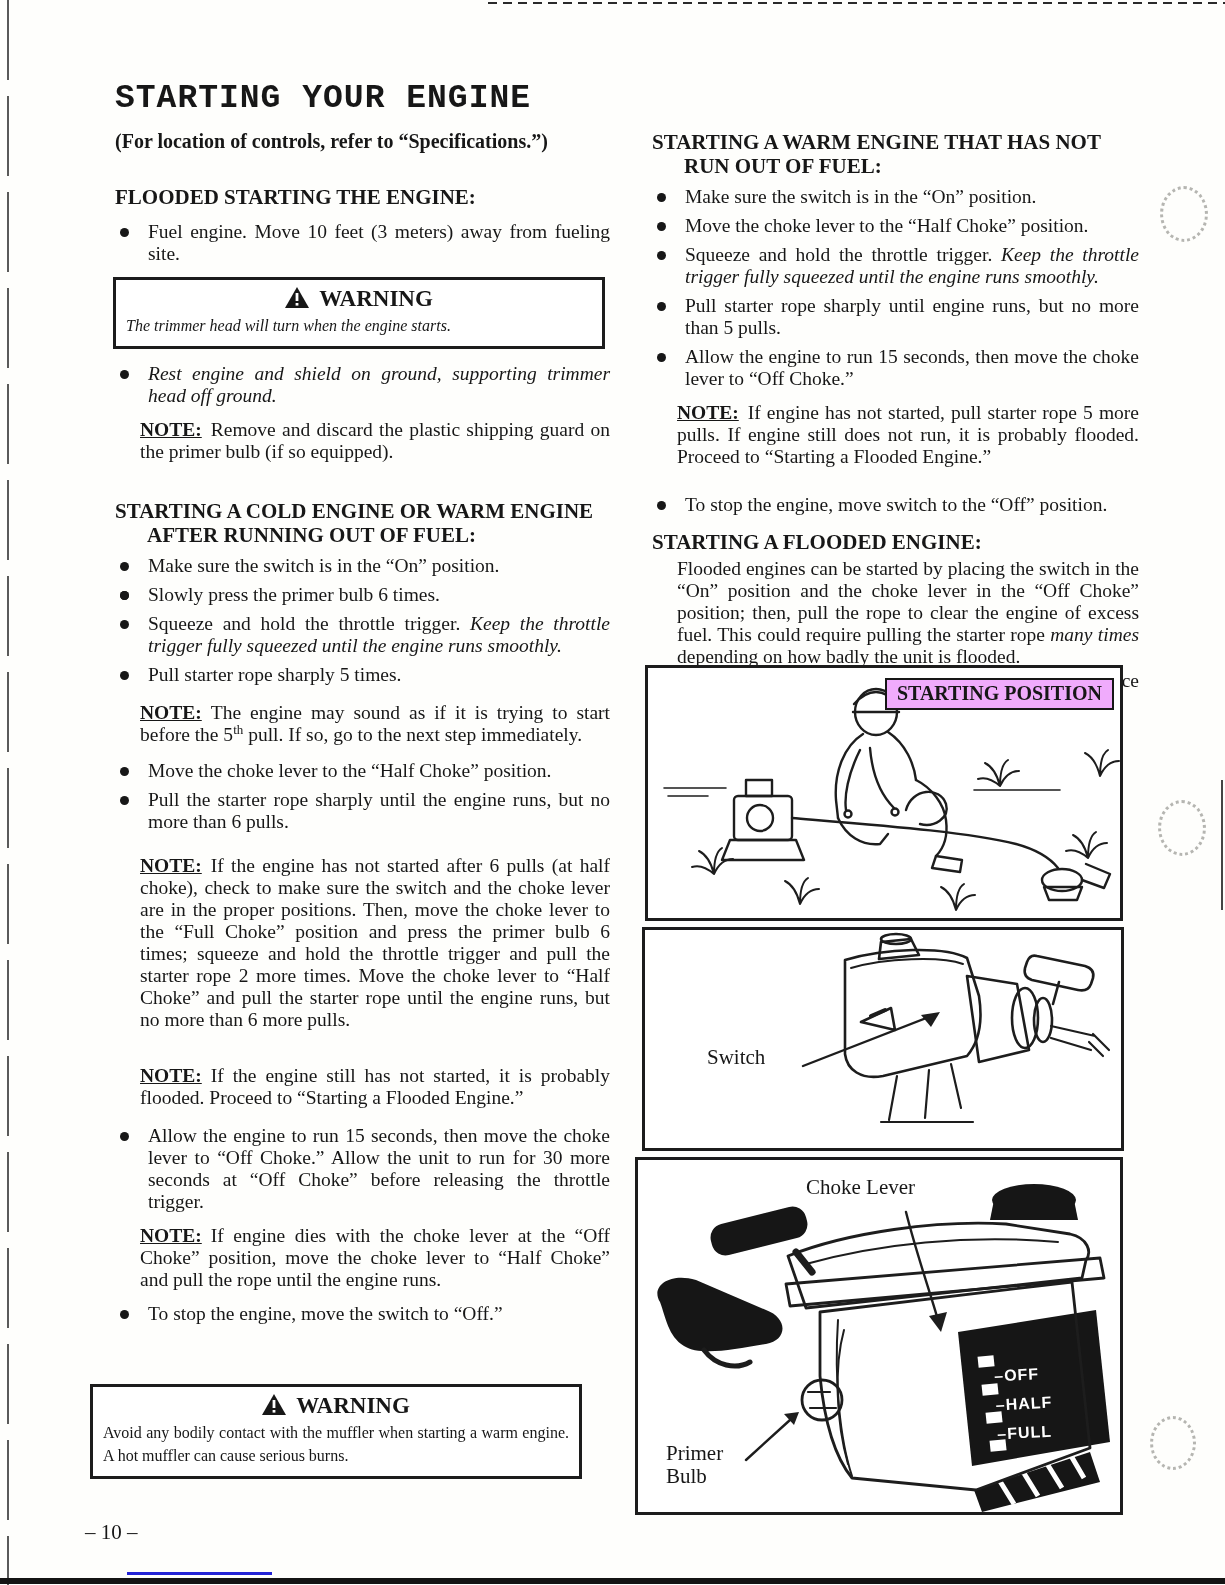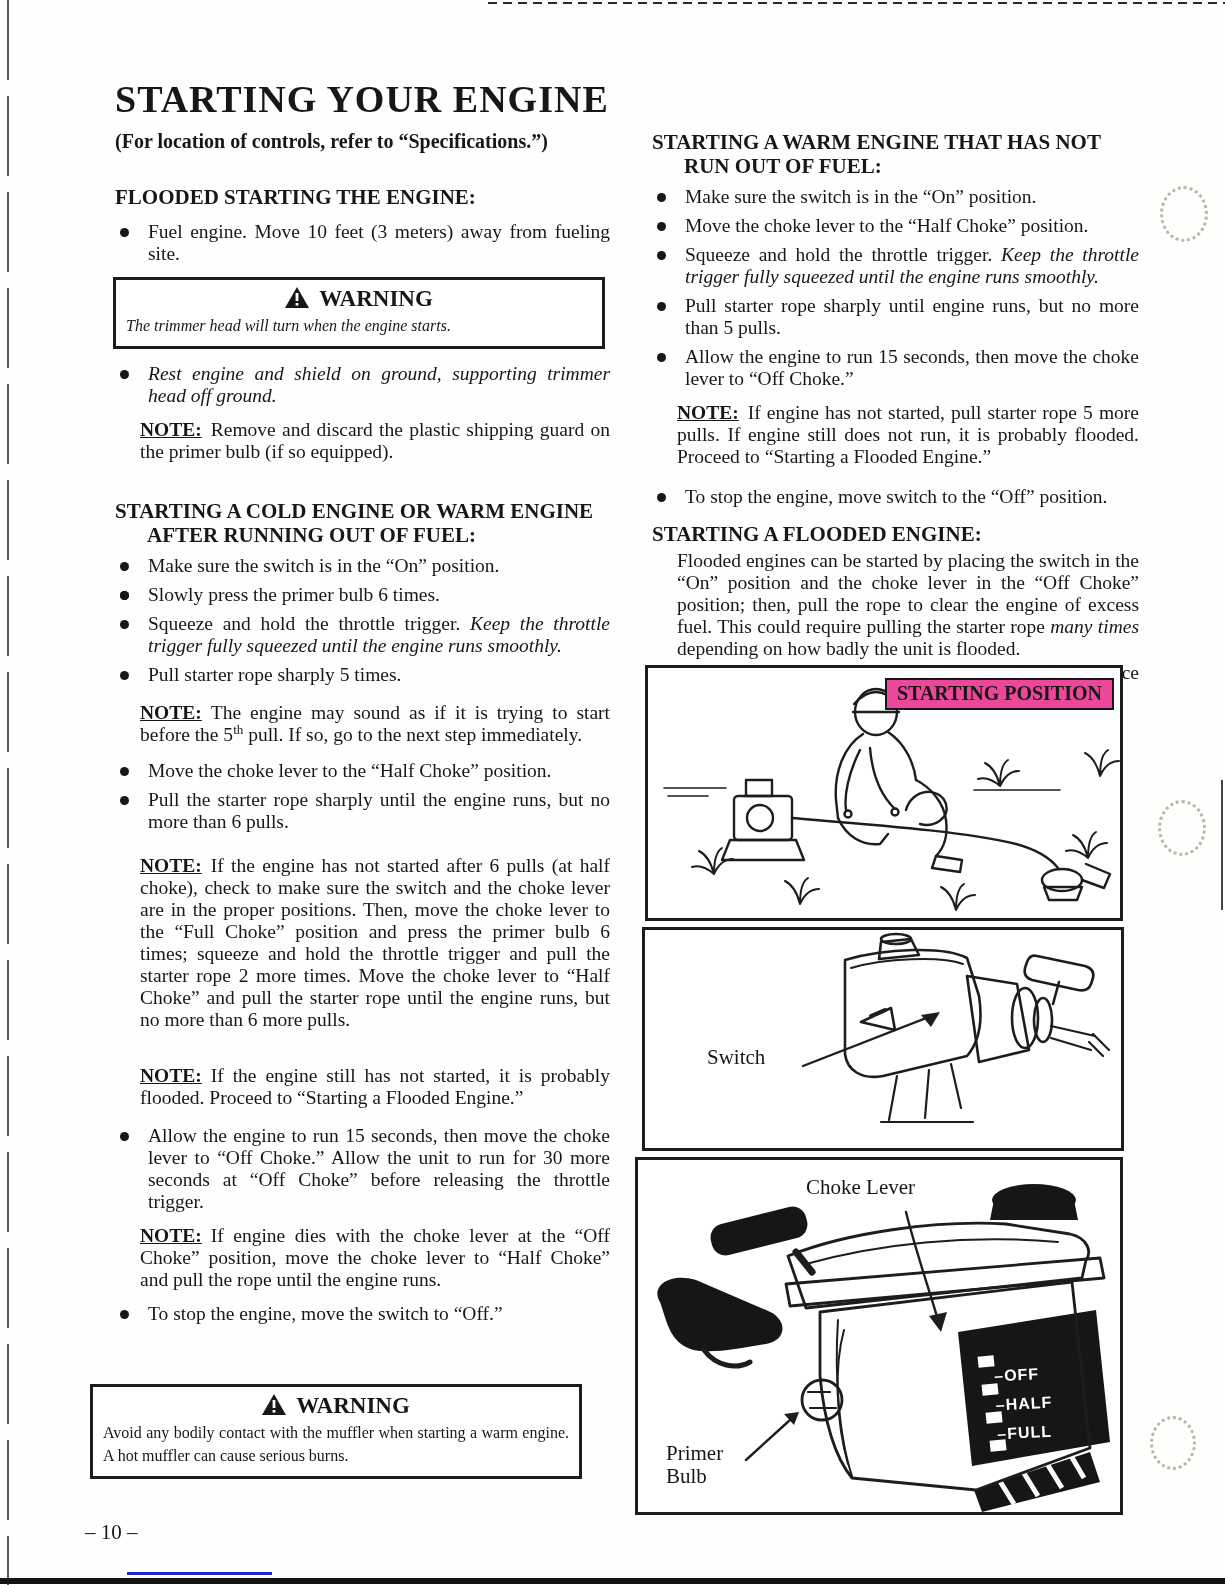--- a/index.html
+++ b/index.html
@@ -15,21 +15,21 @@
   .right-edge{position:absolute;left:1221px;top:780px;width:2px;height:130px;background:#444;}
   .ring{position:absolute;border:3px dotted #a9a9a4;border-radius:50%;opacity:.85;}
   .ring1{left:1160px;top:186px;width:42px;height:50px;}
   .ring2{left:1158px;top:800px;width:42px;height:50px;}
   .ring3{left:1150px;top:1416px;width:40px;height:48px;}
   .blue-line{position:absolute;left:127px;top:1572px;width:145px;height:3px;background:#2323d6;}
   .bottom-bar{position:absolute;left:0;top:1578px;width:1225px;height:6px;background:#141414;}
   
   .col-left{position:absolute;left:115px;top:78px;width:495px;}
   .col-right{position:absolute;left:652px;top:130px;width:487px;}
-  .title{font-size:38px;font-weight:700;letter-spacing:1px;line-height:42px;}
+  .title{font-size:33px;font-weight:700;letter-spacing:1px;line-height:42px;font-family:Liberation Mono, monospace;}
   .subtitle{font-size:20px;font-weight:700;margin-top:10px;}
   .sec-heading{font-size:21px;font-weight:700;line-height:24px;
     padding-left:32px;text-indent:-32px;}
   .b{font-size:19.5px;line-height:22px;}
   ul.blist{list-style:none;margin:0;padding:0 0 0 33px;}
   ul.blist li{position:relative;margin-top:7px;text-align:justify;}
   .dot{position:absolute;left:-28px;top:7px;width:9px;height:9px;border-radius:50%;background:#171717;}
   .note{margin:12px 0 0 25px;text-align:justify;}
   .note-label{font-weight:700;text-decoration:underline;margin-right:9px;}
   .ital{font-style:italic;}
@@ -37,21 +37,21 @@
   
   .warnbox{border:3px solid #1c1c1c;background:#fff;padding:5px 10px 9px 10px;}
   .warn-head{text-align:center;font-weight:700;font-size:23px;line-height:27px;}
   .warn-tri{display:inline-block;vertical-align:-2px;margin-right:10px;}
   .warn-body{font-weight:400;font-size:16px;line-height:23px;text-align:justify;}
   .warn-body.it{font-style:italic;}
   
   .fig{position:absolute;border:3px solid #1c1c1c;background:#fff;}
   .fig svg{position:absolute;left:0;top:0;}
   .fig-label-box{position:absolute;border:2.5px solid #171717;padding:2px 10px 3px 10px;
-    font-weight:700;font-size:20px;background:#ec4899;}
+    font-weight:700;font-size:20px;background:#f0abfc;}
   .fig-caption{position:absolute;font-size:21px;line-height:23px;}
   .panel-text{position:absolute;color:#fff;font-family:"Liberation Sans",sans-serif;
     font-weight:700;font-size:16px;letter-spacing:1px;transform:rotate(-3deg);}
   .panel-text div{margin-bottom:11px;}
   .pagenum{position:absolute;left:85px;top:1520px;font-size:21px;}
 </style>
 </head>
 <body>
 
 <div class="page">
@@ -167,21 +167,21 @@
       <li><span class="dot"></span><span>Move the choke lever to the “Half Choke” position.</span></li>
       <li><span class="dot"></span><span>Squeeze and hold the throttle trigger. </span><span class="ital">Keep the throttle trigger fully squeezed until the engine runs smoothly.</span></li>
       <li><span class="dot"></span><span>Pull starter rope sharply until engine runs, but no more than 5 pulls.</span></li>
       <li><span class="dot"></span><span>Allow the engine to run 15 seconds, then move the choke lever to “Off Choke.”</span></li>
     </ul>
 
     <div class="note b">
       <span class="note-label">NOTE:</span><span>If engine has not started, pull starter rope 5 more pulls.  If engine still does not run, it is probably flooded.  Proceed to “Starting a Flooded Engine.”</span>
     </div>
 
-    <ul class="blist b" style="margin-top:18px;">
+    <ul class="blist b" style="margin-top:26px;">
       <li><span class="dot"></span><span>To stop the engine, move switch to the “Off” position.</span></li>
     </ul>
 
     <div class="sec-heading" style="margin-top:14px;">STARTING A FLOODED ENGINE:</div>
 
     <div class="b" style="margin:4px 0 0 25px;text-align:justify;">
       <span>Flooded engines can be started by placing the switch in the “On” position and the choke lever in the “Off Choke” position; then, pull the rope to clear the engine of excess fuel.  This could require pulling the starter rope </span><span class="ital">many times</span><span> depending on how badly the unit is flooded.</span>
     </div>
     <div class="b" style="margin:2px 0 0 25px;text-align:justify;">If the unit still doesn’t start, call the Customer Assistance Hotline at 1–800–554–6723.</div>
   </div>

